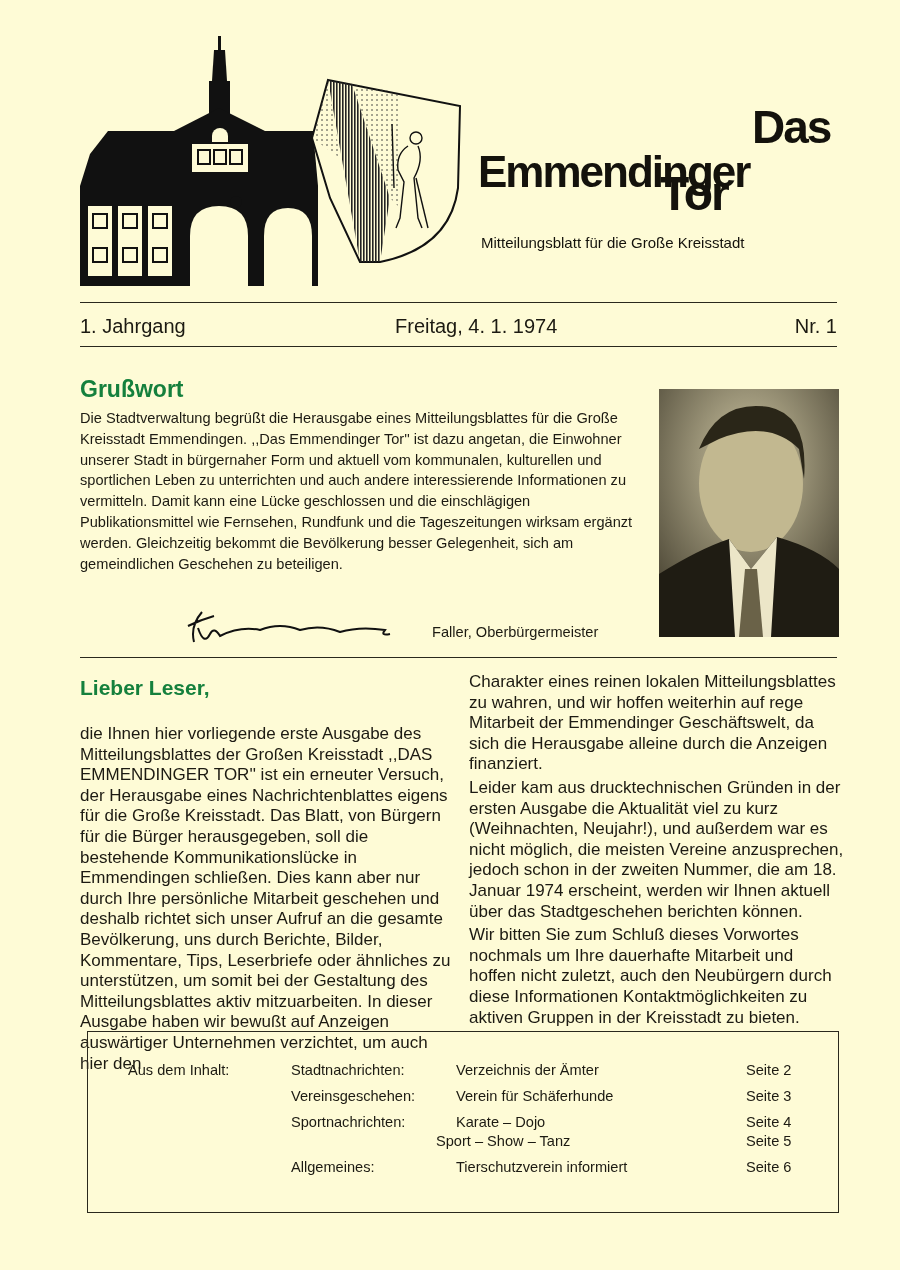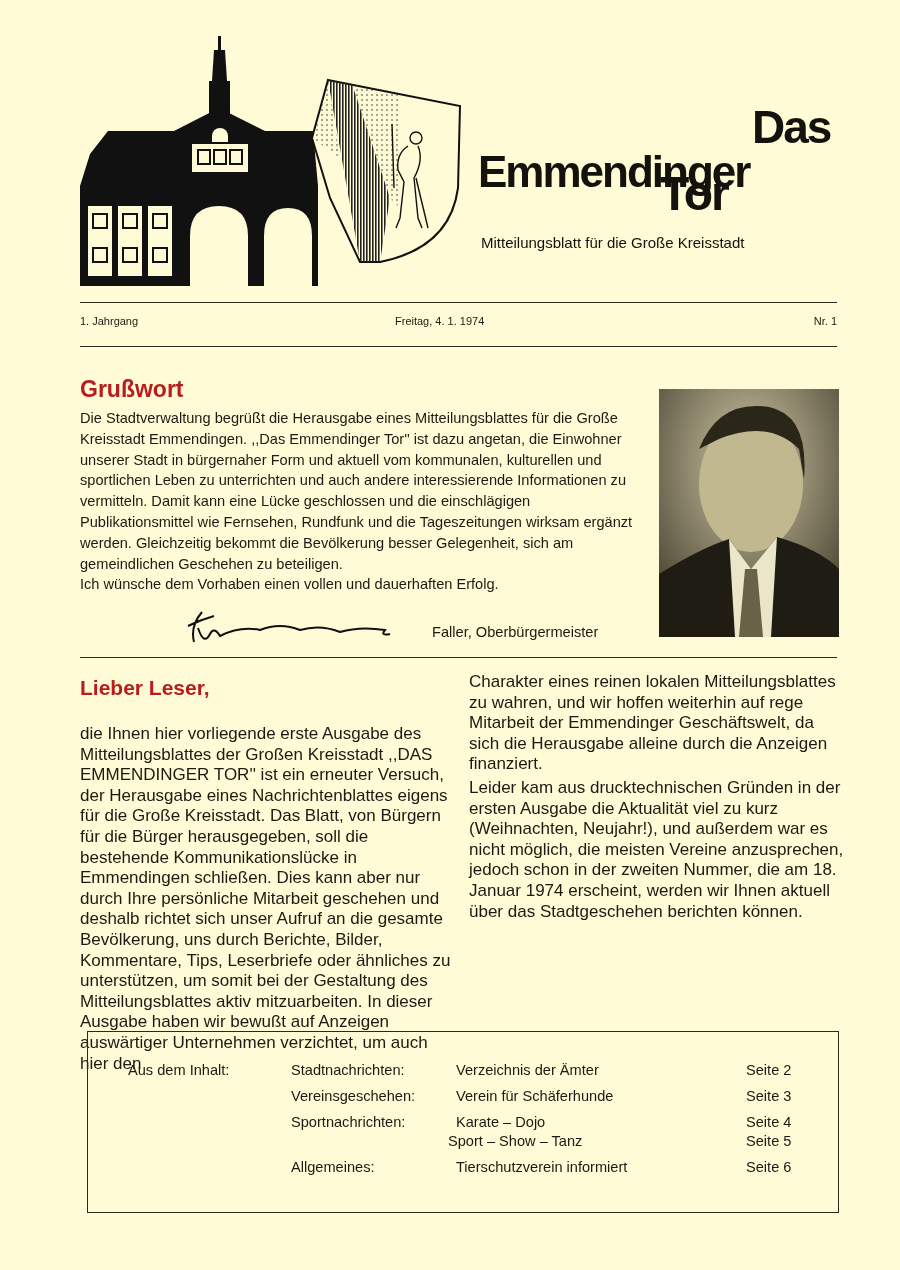--- a/index.html
+++ b/index.html
@@ -14,22 +14,22 @@
   
   #building { left:78px; top:36px; width:300px; height:250px; }
   #crest { left:300px; top:78px; width:162px; height:186px; }
   
   .mast { position:absolute; font-weight:bold; color:#14120c; letter-spacing:-2px; line-height:1; }
   #m-das { left:752px; top:104px; font-size:46px; }
   #m-emmen { left:478px; top:150px; font-size:44px; }
   #m-tor { left:660px; top:170px; font-size:48px; }
   #m-sub { left:481px; top:235px; font-size:15px; font-weight:normal; letter-spacing:0; }
   .rule { position:absolute; left:80px; width:757px; height:0; border-top:1.5px solid #2a281d; }
-  .info { position:absolute; top:315px; font-size:11px; }
-  h2 { margin:0; font-weight:bold; color:#b91c1c; }
+  .info { position:absolute; top:315px; font-size:20px; }
+  h2 { margin:0; font-weight:bold; color:#15803d; }
   #grusswort-title { left:80px; top:376px; font-size:23px; }
   #grusswort-body { left:80px; top:408px; width:560px; font-size:14.6px; line-height:20.8px; }
   #grusswort-body p { margin:0; }
   #signature { left:180px; top:606px; width:220px; height:42px; }
   #sig-name { left:432px; top:624px; font-size:14.6px; }
   #photo { left:659px; top:389px; width:180px; height:248px; overflow:hidden; }
   #leser-title { left:80px; top:676px; font-size:21px; }
   .col { position:absolute; font-size:17px; line-height:20.6px; }
   .col p { margin:0 0 3px 0; }
   #col-left { left:80px; top:724px; width:375px; }
@@ -112,21 +112,20 @@
 
 <div class="rule" style="top:302px"></div>
 <div class="info" style="left:80px">1. Jahrgang</div>
 <div class="info" style="left:395px">Freitag, 4. 1. 1974</div>
 <div class="info" style="right:63px">Nr. 1</div>
 <div class="rule" style="top:346px"></div>
 
 <h2 class="abs" id="grusswort-title">Grußwort</h2>
 <div class="abs" id="grusswort-body">
   <p>Die Stadtverwaltung begrüßt die Herausgabe eines Mitteilungsblattes für die Große Kreisstadt Emmendingen. ,,Das Emmendinger Tor'' ist dazu angetan, die Einwohner unserer Stadt in bürgernaher Form und aktuell vom kommunalen, kulturellen und sportlichen Leben zu unterrichten und auch andere interessierende Informationen zu vermitteln. Damit kann eine Lücke geschlossen und die einschlägigen Publikationsmittel wie Fernsehen, Rundfunk und die Tageszeitungen wirksam ergänzt werden. Gleichzeitig bekommt die Bevölkerung besser Gelegenheit, sich am gemeindlichen Geschehen zu beteiligen.</p>
-  <p>Ich wünsche dem Vorhaben einen vollen und dauerhaften Erfolg.</p>
 </div>
 <svg id="signature" class="abs" viewBox="0 0 220 42">
   <path d="M14 36 Q10 20 22 6 M8 20 Q20 14 34 10 M18 22 Q24 40 30 28 Q34 20 40 30 Q60 20 80 24 Q100 16 120 24 Q140 18 160 26 Q180 20 205 24 Q200 30 210 28" fill="none" stroke="#111" stroke-width="2"></path>
 </svg>
 <div class="abs" id="sig-name">Faller, Oberbürgermeister</div>
 <div class="abs" id="photo">
   <svg width="180" height="248" viewBox="0 0 180 248">
     <defs>
       <radialGradient id="bg" cx="0.5" cy="0.3" r="0.8">
         <stop offset="0" stop-color="#cfc7a4"></stop>
@@ -143,20 +142,21 @@
 </div>
 <div class="rule" style="top:657px"></div>
 
 <h2 class="abs" id="leser-title">Lieber Leser,</h2>
 <div class="col" id="col-left">
   <p>die Ihnen hier vorliegende erste Ausgabe des Mitteilungsblattes der Großen Kreisstadt ,,DAS EMMENDINGER TOR'' ist ein erneuter Versuch, der Herausgabe eines Nachrichtenblattes eigens für die Große Kreisstadt. Das Blatt, von Bürgern für die Bürger herausgegeben, soll die bestehende Kommunikationslücke in Emmendingen schließen. Dies kann aber nur durch Ihre persönliche Mitarbeit geschehen und deshalb richtet sich unser Aufruf an die gesamte Bevölkerung, uns durch Berichte, Bilder, Kommentare, Tips, Leserbriefe oder ähnliches zu unterstützen, um somit bei der Gestaltung des Mitteilungsblattes aktiv mitzuarbeiten. In dieser Ausgabe haben wir bewußt auf Anzeigen auswärtiger Unternehmen verzichtet, um auch hier den</p>
 </div>
 <div class="col" id="col-right">
   <p>Charakter eines reinen lokalen Mitteilungsblattes zu wahren, und wir hoffen weiterhin auf rege Mitarbeit der Emmendinger Geschäftswelt, da sich die Herausgabe alleine durch die Anzeigen finanziert.</p>
   <p>Leider kam aus drucktechnischen Gründen in der ersten Ausgabe die Aktualität viel zu kurz (Weihnachten, Neujahr!), und außerdem war es nicht möglich, die meisten Vereine anzusprechen, jedoch schon in der zweiten Nummer, die am 18. Januar 1974 erscheint, werden wir Ihnen aktuell über das Stadtgeschehen berichten können.</p>
+  <p>Wir bitten Sie zum Schluß dieses Vorwortes nochmals um Ihre dauerhafte Mitarbeit und hoffen nicht zuletzt, auch den Neubürgern durch diese Informationen Kontaktmöglichkeiten zu aktiven Gruppen in der Kreisstadt zu bieten.</p>
 </div>
 
 <div class="abs" id="toc-box">
   <div class="toc-cell" style="left:40px; top:30px">Aus dem Inhalt:</div>
   <div>
     <div class="toc-cell" style="left:203px; top:30px">Stadtnachrichten:</div>
     <div class="toc-cell" style="left:368px; top:30px">Verzeichnis der Ämter</div>
     <div class="toc-cell" style="left:658px; top:30px">Seite 2</div>
   </div>
   <div>
@@ -164,21 +164,21 @@
     <div class="toc-cell" style="left:368px; top:56px">Verein für Schäferhunde</div>
     <div class="toc-cell" style="left:658px; top:56px">Seite 3</div>
   </div>
   <div>
     <div class="toc-cell" style="left:203px; top:82px">Sportnachrichten:</div>
     <div class="toc-cell" style="left:368px; top:82px">Karate – Dojo</div>
     <div class="toc-cell" style="left:658px; top:82px">Seite 4</div>
   </div>
   <div>
     <div class="toc-cell" style="left:203px; top:101px"></div>
-    <div class="toc-cell" style="left:360px; top:101px">Sport – Show – Tanz</div>
+    <div class="toc-cell" style="left:348px; top:101px">Sport – Show – Tanz</div>
     <div class="toc-cell" style="left:658px; top:101px">Seite 5</div>
   </div>
   <div>
     <div class="toc-cell" style="left:203px; top:127px">Allgemeines:</div>
     <div class="toc-cell" style="left:368px; top:127px">Tierschutzverein informiert</div>
     <div class="toc-cell" style="left:658px; top:127px">Seite 6</div>
   </div>
 </div>
 
 </body></html>

